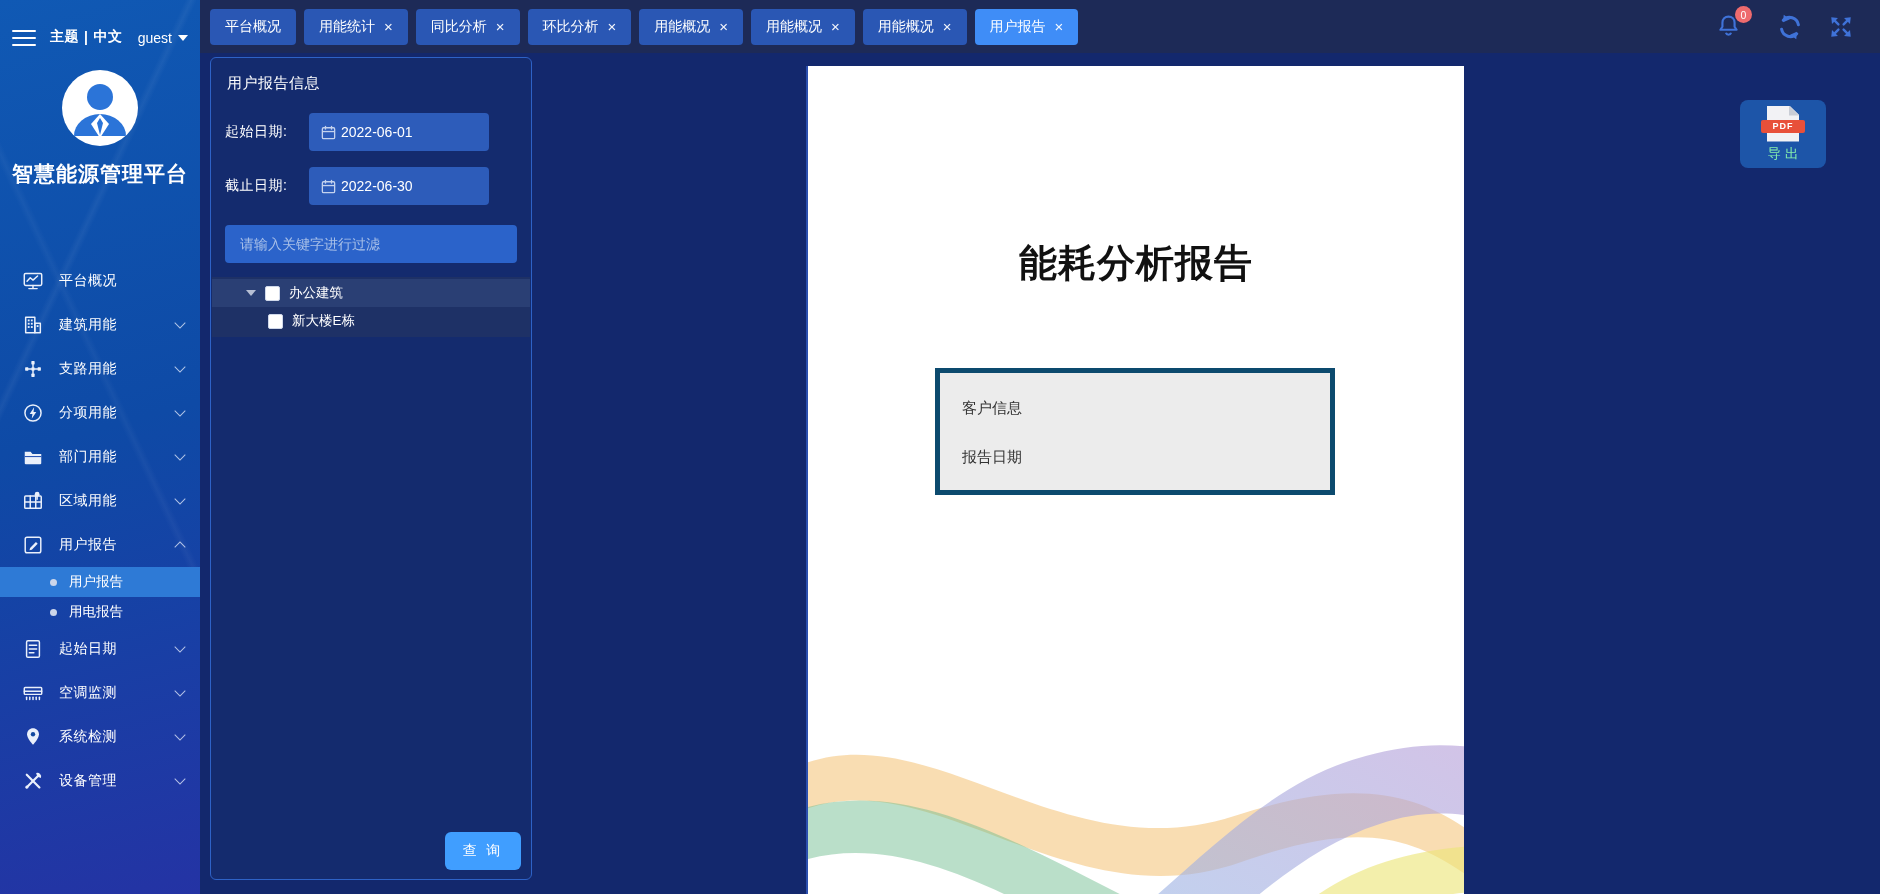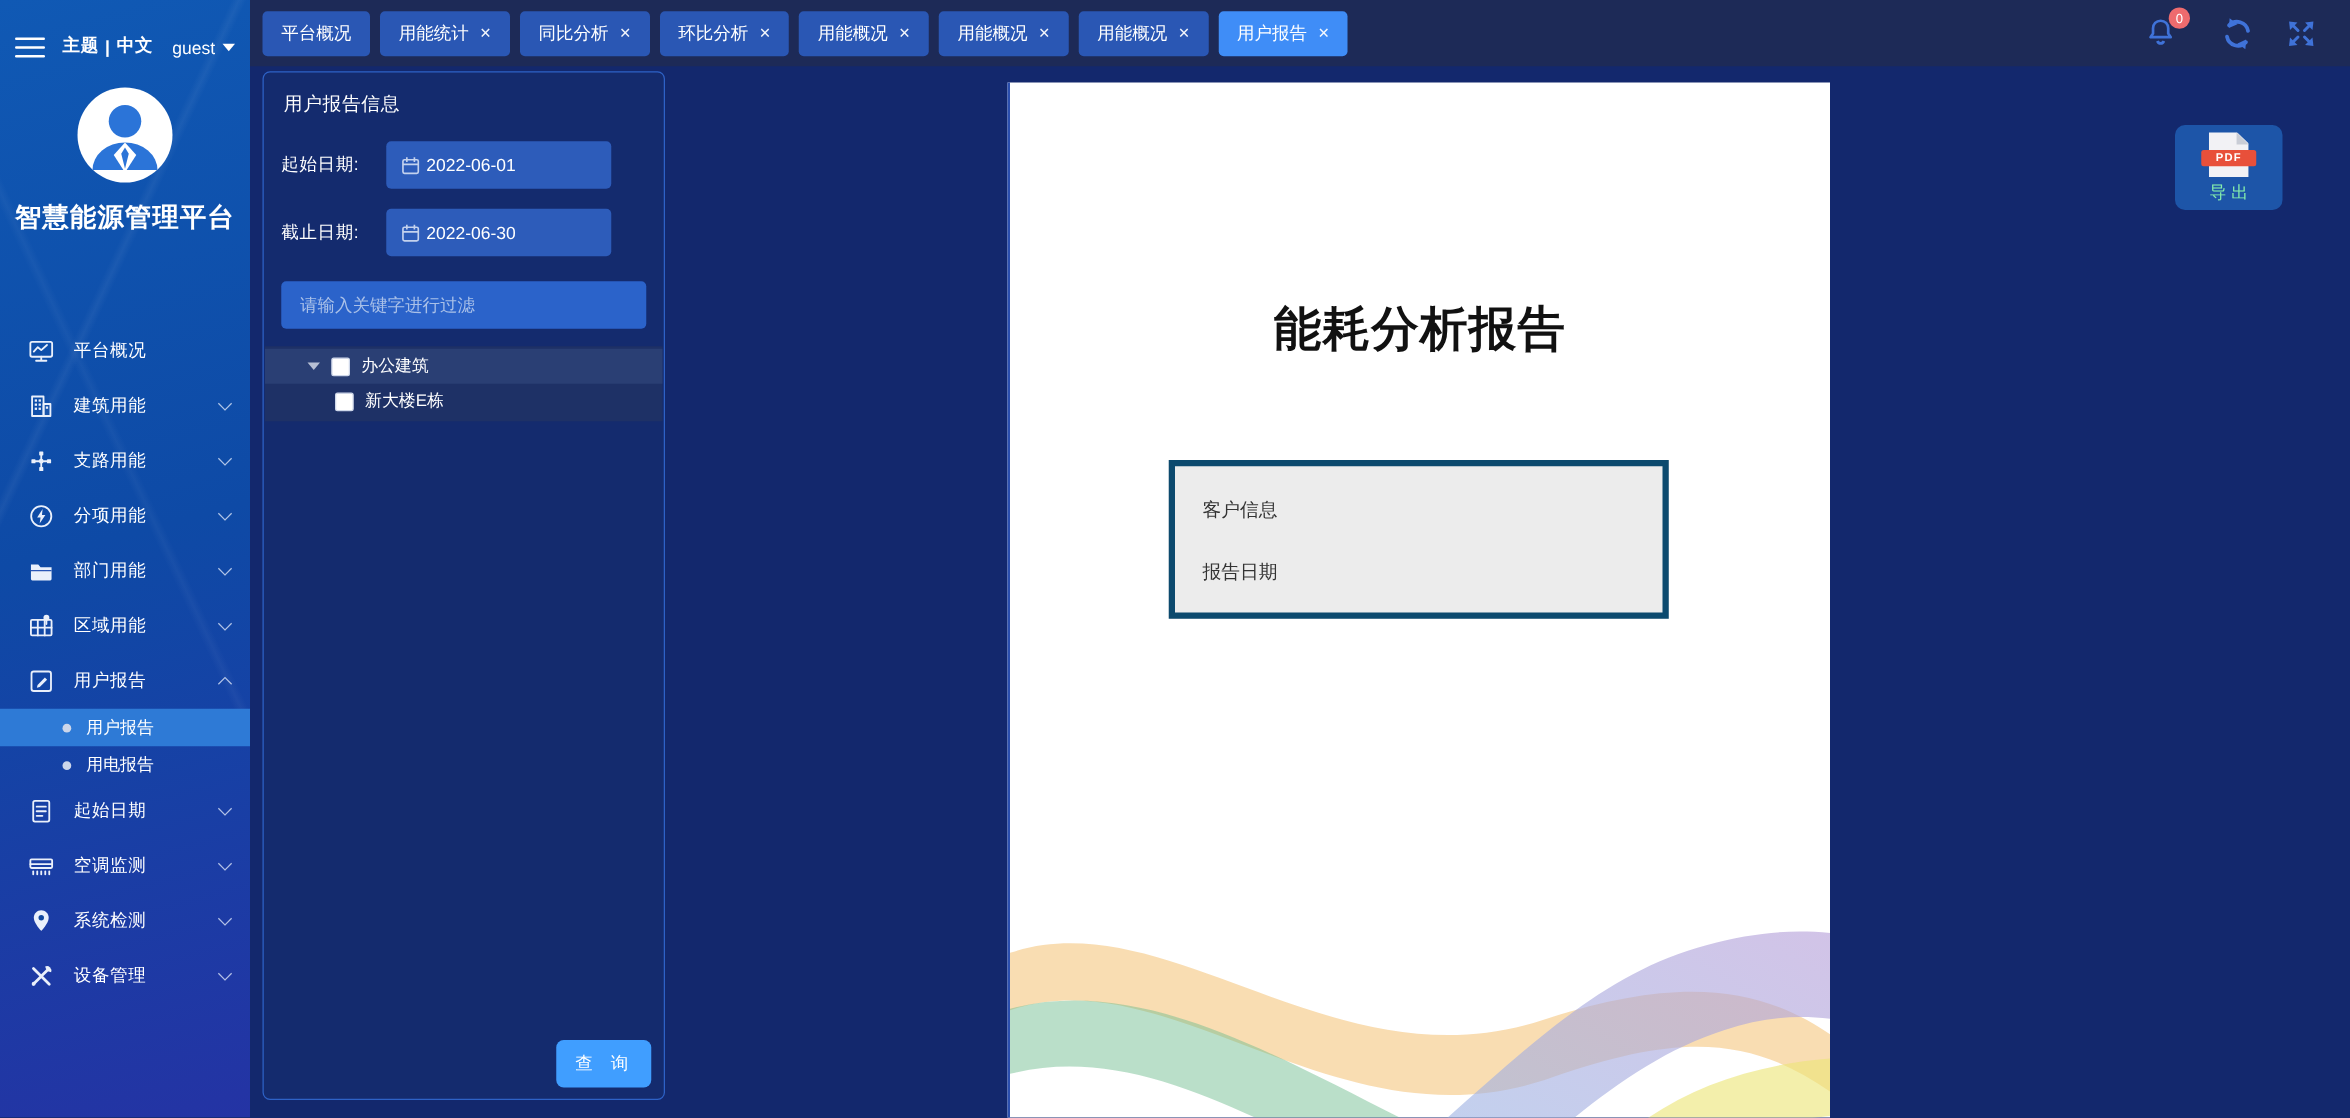--- a/index.html
+++ b/index.html
@@ -61,21 +61,21 @@
   .filter-input{width:100%;height:38px;background:#2b63ca;border:none;border-radius:4px;color:#fff;
     padding:0 15px;font-size:14px;margin:4px 0 14px;font-family:"Liberation Sans",sans-serif}
   .filter-input::placeholder{color:#a9c0e8;opacity:1}
   .tree{margin:0 -13px;padding:2px 0;background:#1e3166}
   .tree-row{height:28px;display:flex;align-items:center;font-size:13.5px;gap:9px;padding-left:34px;cursor:pointer}
   .tree-row.root{background:#2a3f74}
   .tree-row.child{padding-left:56px}
   .tree-caret{width:0;height:0;border-left:5px solid transparent;border-right:5px solid transparent;border-top:6px solid #b6bfd4;flex:none}
   .checkbox{width:15px;height:15px;background:#fff;border:1px solid #cfd8ea;border-radius:2px;flex:none}
   .query-btn{position:absolute;right:10px;bottom:9px;width:76px;height:38px;background:var(--button);color:#fff;border:none;
-    border-radius:6px;font-size:14px;letter-spacing:3px;cursor:pointer;font-family:Liberation Mono, monospace}
+    border-radius:6px;font-size:14px;letter-spacing:3px;cursor:pointer;font-family:Liberation Serif, serif}
 
   
   .report-page{position:absolute;left:806px;top:66px;width:658px;height:893px;background:#fff;color:#222;
     overflow:hidden;border-left:2px solid #2b4fae}
   .report-title{position:absolute;top:172px;left:0;width:100%;text-align:center;font-size:38px;font-weight:800;
     color:#111;letter-spacing:1px;margin:0}
   .info-box{position:absolute;left:127px;top:302px;width:400px;height:127px;background:#ececec;border:5px solid #0c4a6e;
     padding:26px 22px;font-size:15px;color:#333}
   .info-box .row1{margin-bottom:30px}
   .waves{position:absolute;left:0;bottom:0;width:658px;height:235px;display:block}

